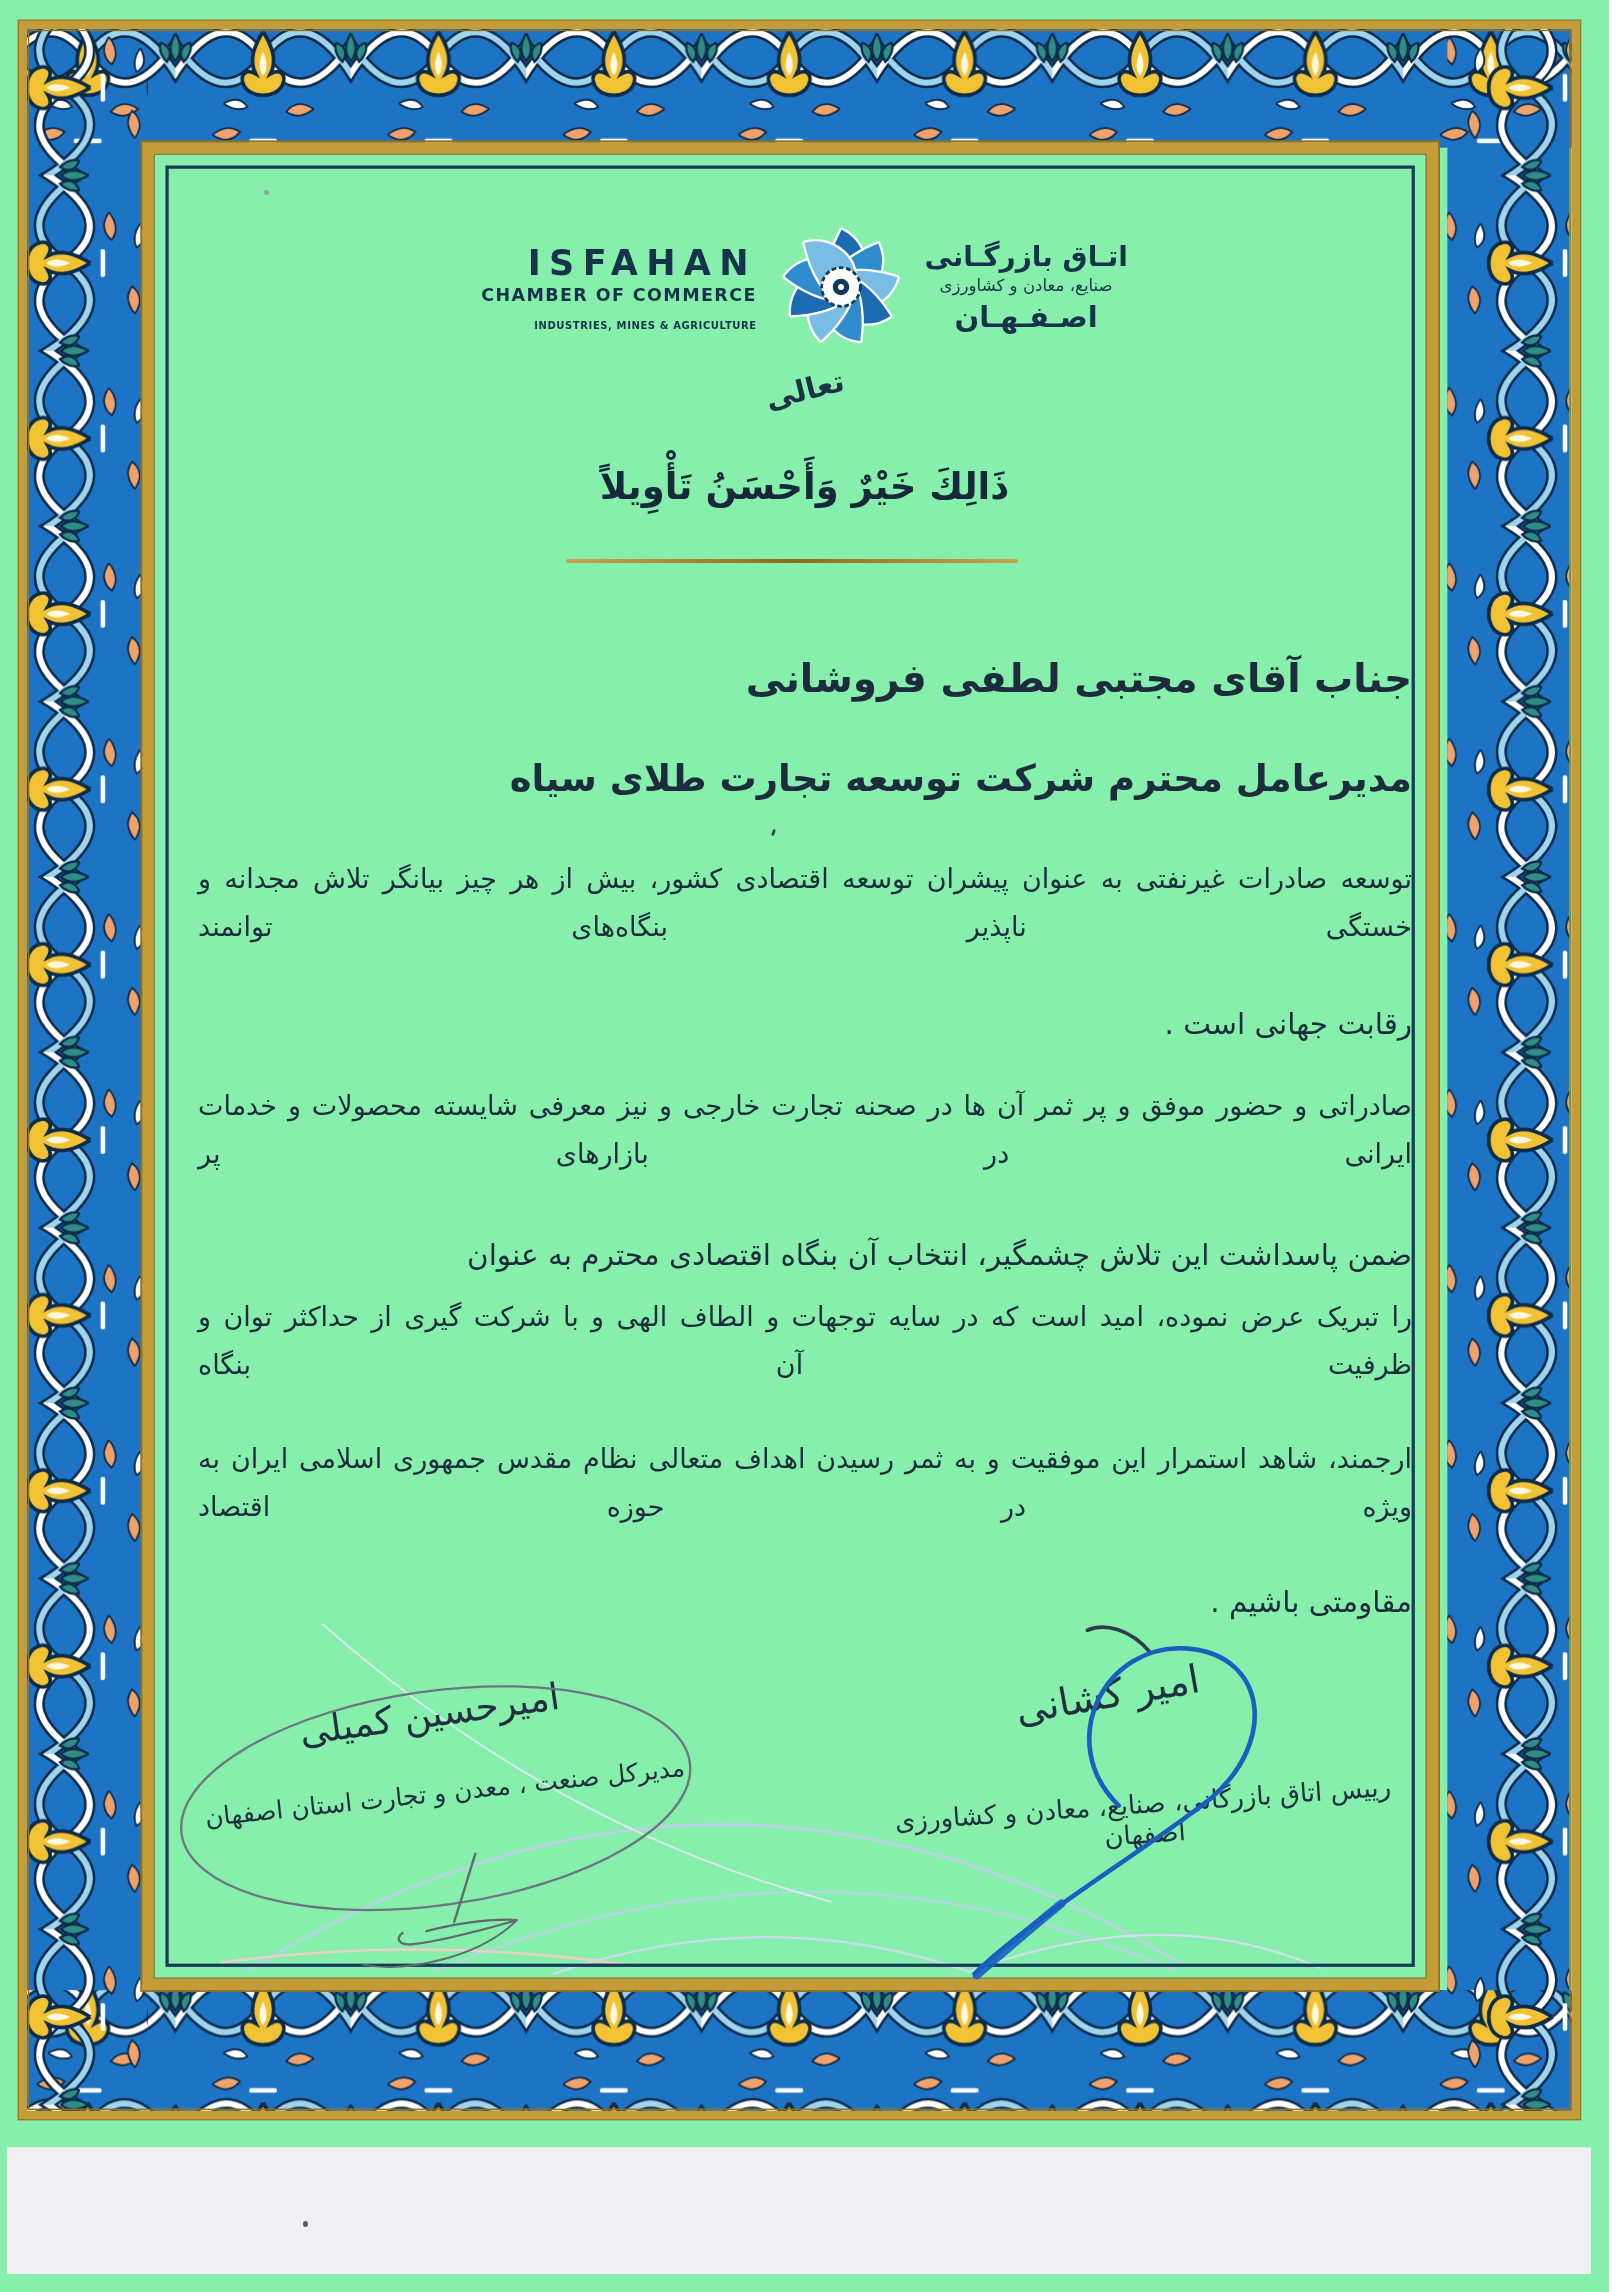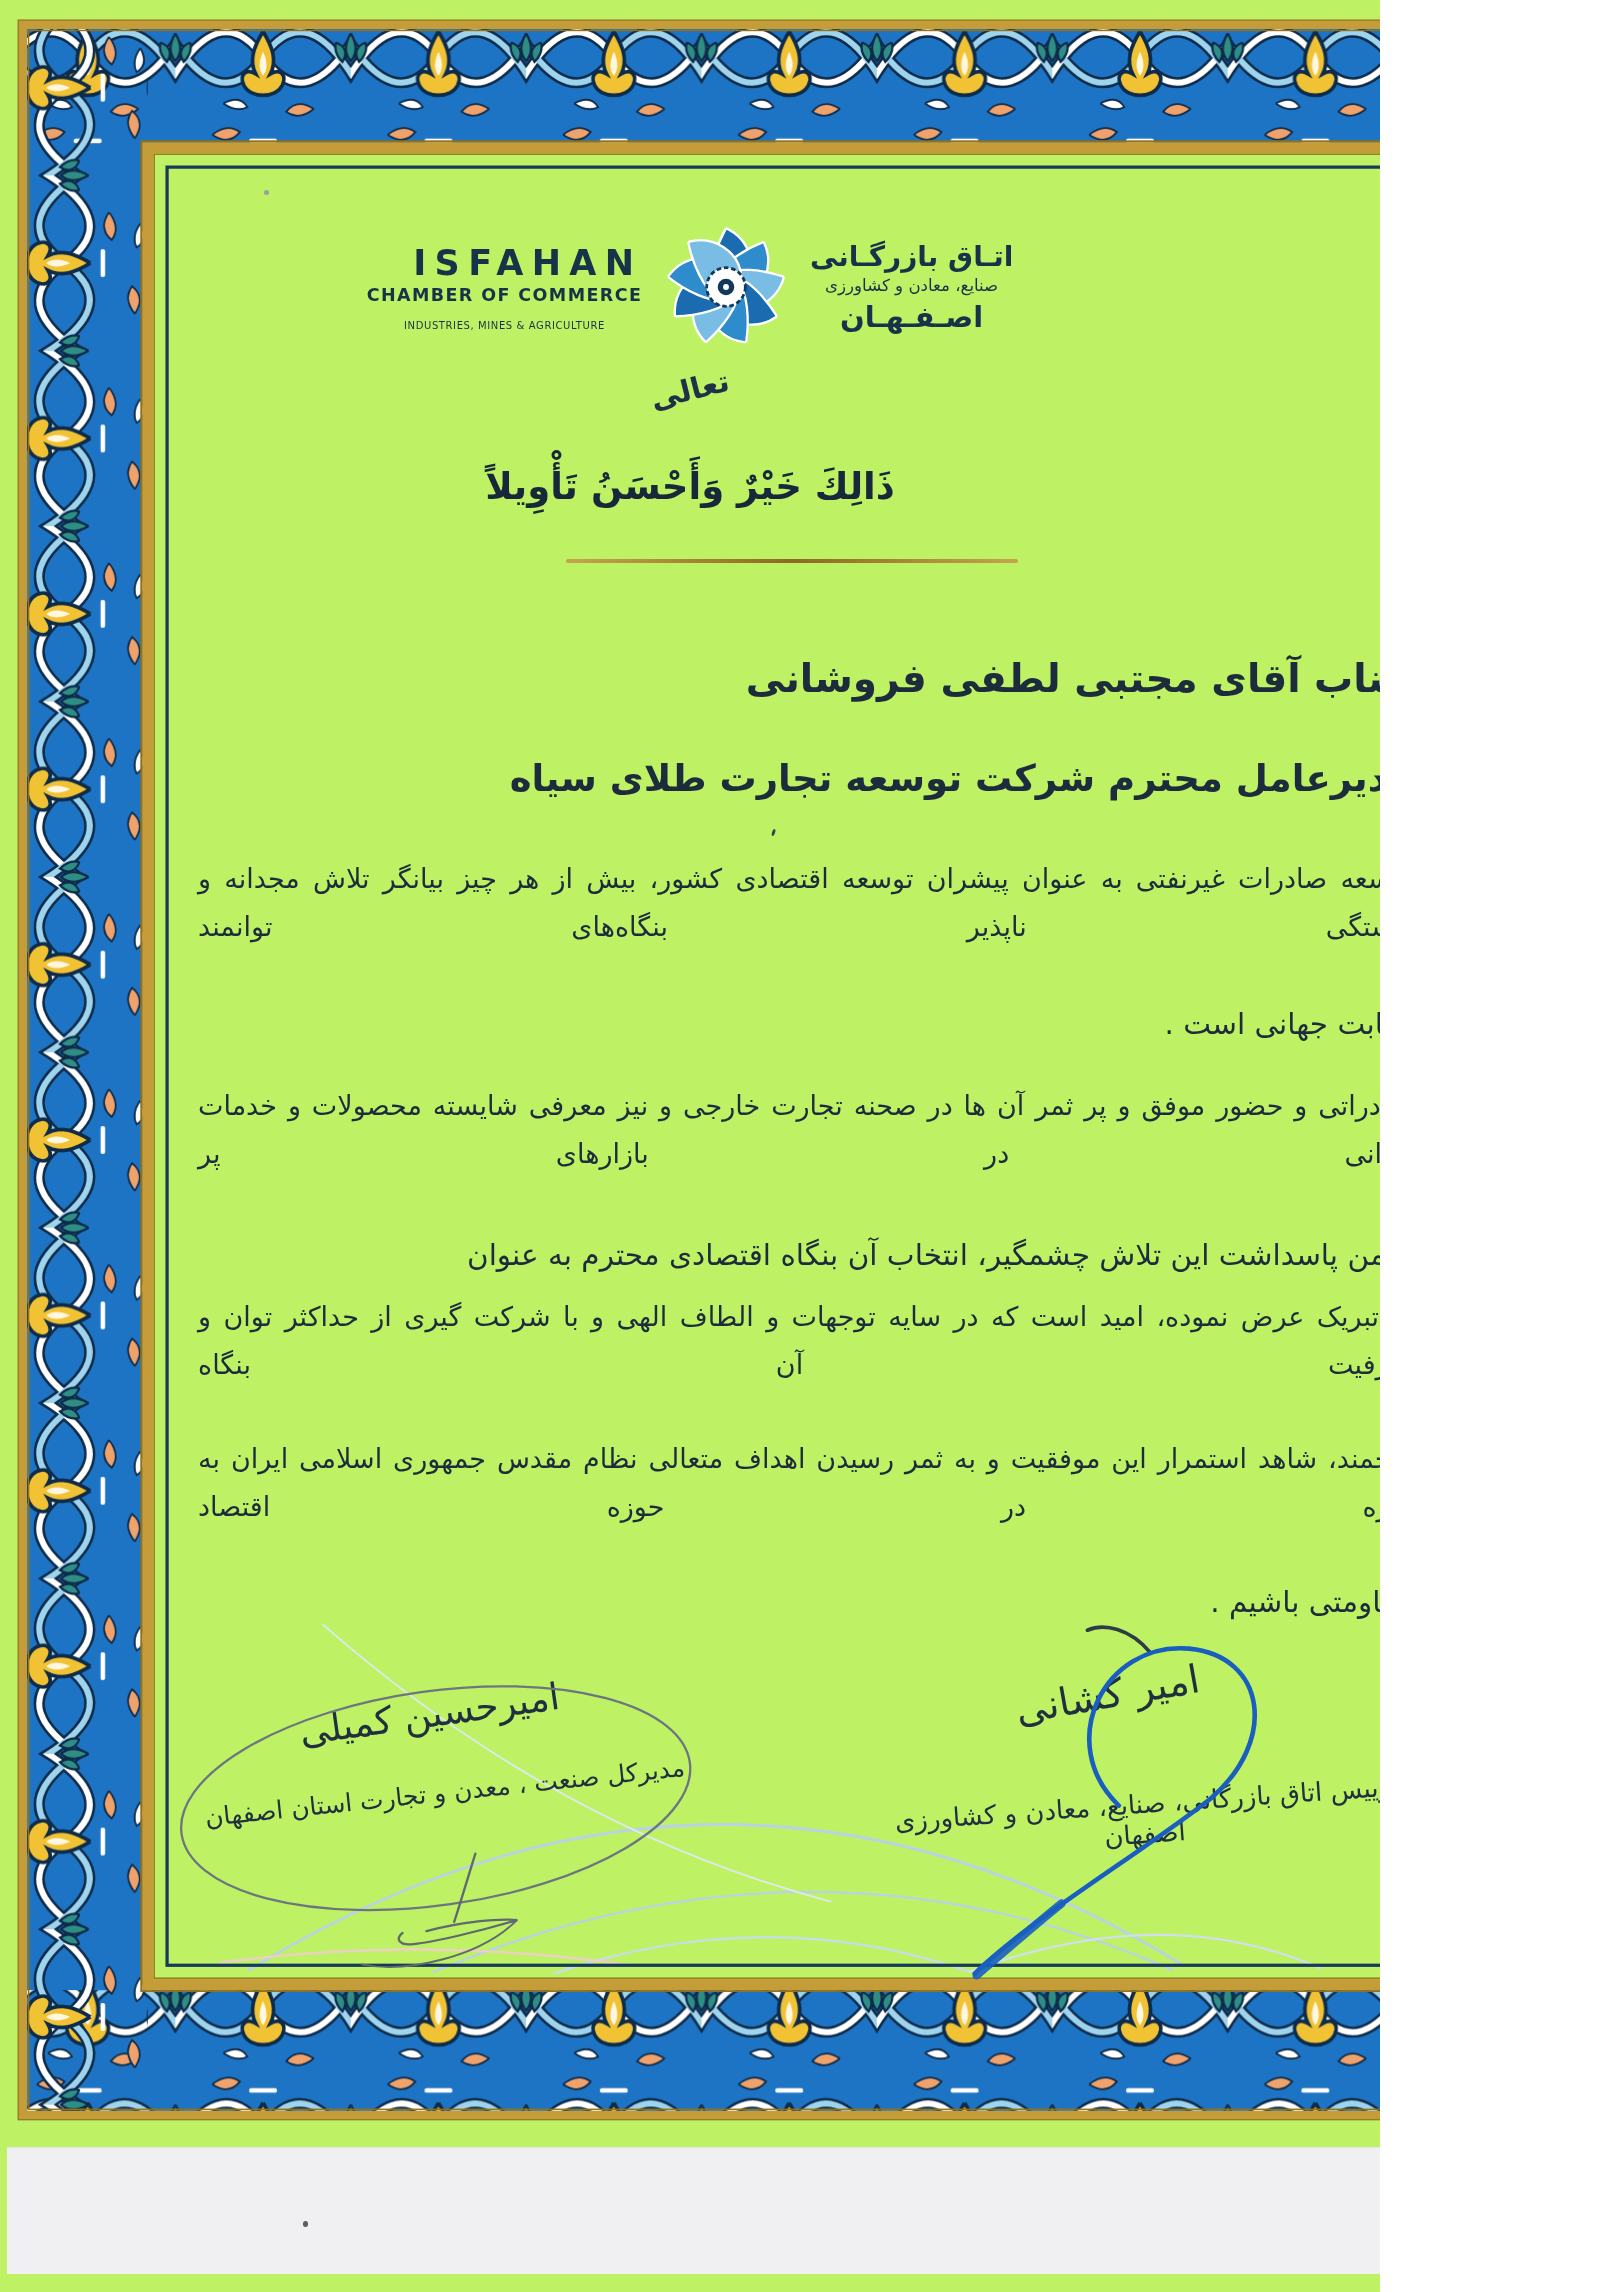--- a/index.html
+++ b/index.html
@@ -1,30 +1,30 @@
 <!DOCTYPE html>
 <html lang="fa" style="font-size:14.8px"><head>
 <meta charset="utf-8">
 <style>
   html,body{margin:0;padding:0;background:#ffffff;}
-  .page{position:relative;width:1380px;height:2293px;background:#bef264;overflow:hidden;
+  .page{position:relative;width:1609px;height:2293px;background:#86efac;overflow:hidden;
         font-family:"DejaVu Sans",sans-serif;color:#1d2c3c;}
   .layer{position:absolute;left:0;top:0;width:1620px;height:2293px;}.z1{z-index:1}.z3{z-index:3}
 
   
   .scan-band{position:absolute;left:7.4px;top:2147px;width:1584px;height:126px;
              background:#f0f0f2;border-top:0.9px solid #e4e4e7;z-index:0;}
 
   
   .logo{position:absolute;top:218px;left:0;right:0;display:flex;justify-content:center;
         align-items:center;gap:14.8px;z-index:2;color:#173349;}
   .logo-en{text-align:right;line-height:1.15;}
   .logo-en .l1{font-size:35px;font-weight:bold;letter-spacing:8.3px;}
   .logo-en .l2{font-size:17.5px;font-weight:bold;letter-spacing:1.4px;margin-top:1.8px;}
-  .logo-en .l3{font-size:10px;font-weight:normal;letter-spacing:0.6px;margin-top:15px;text-align:center;}
+  .logo-en .l3{font-size:10px;font-weight:bold;letter-spacing:0.6px;margin-top:15px;}
   .logo-fa{text-align:center;direction:rtl;line-height:1.25;}
   .logo-fa .f1{font-size:28px;font-weight:bold;}
   .logo-fa .f2{font-size:16.6px;margin-top:1.8px;}
   .logo-fa .f3{font-size:29px;font-weight:bold;margin-top:1.8px;}
 
   .bismillah{position:absolute;top:373px;left:0;right:0;text-align:center;z-index:2;}
   .bismillah span{display:inline-block;transform:rotate(-14deg);font-size:29.5px;font-weight:bold;
                   color:#1e3146;}
   .verse{position:absolute;top:465px;left:0;right:0;text-align:center;direction:rtl;
          font-size:37px;font-weight:bold;color:#16283a;z-index:2;}

